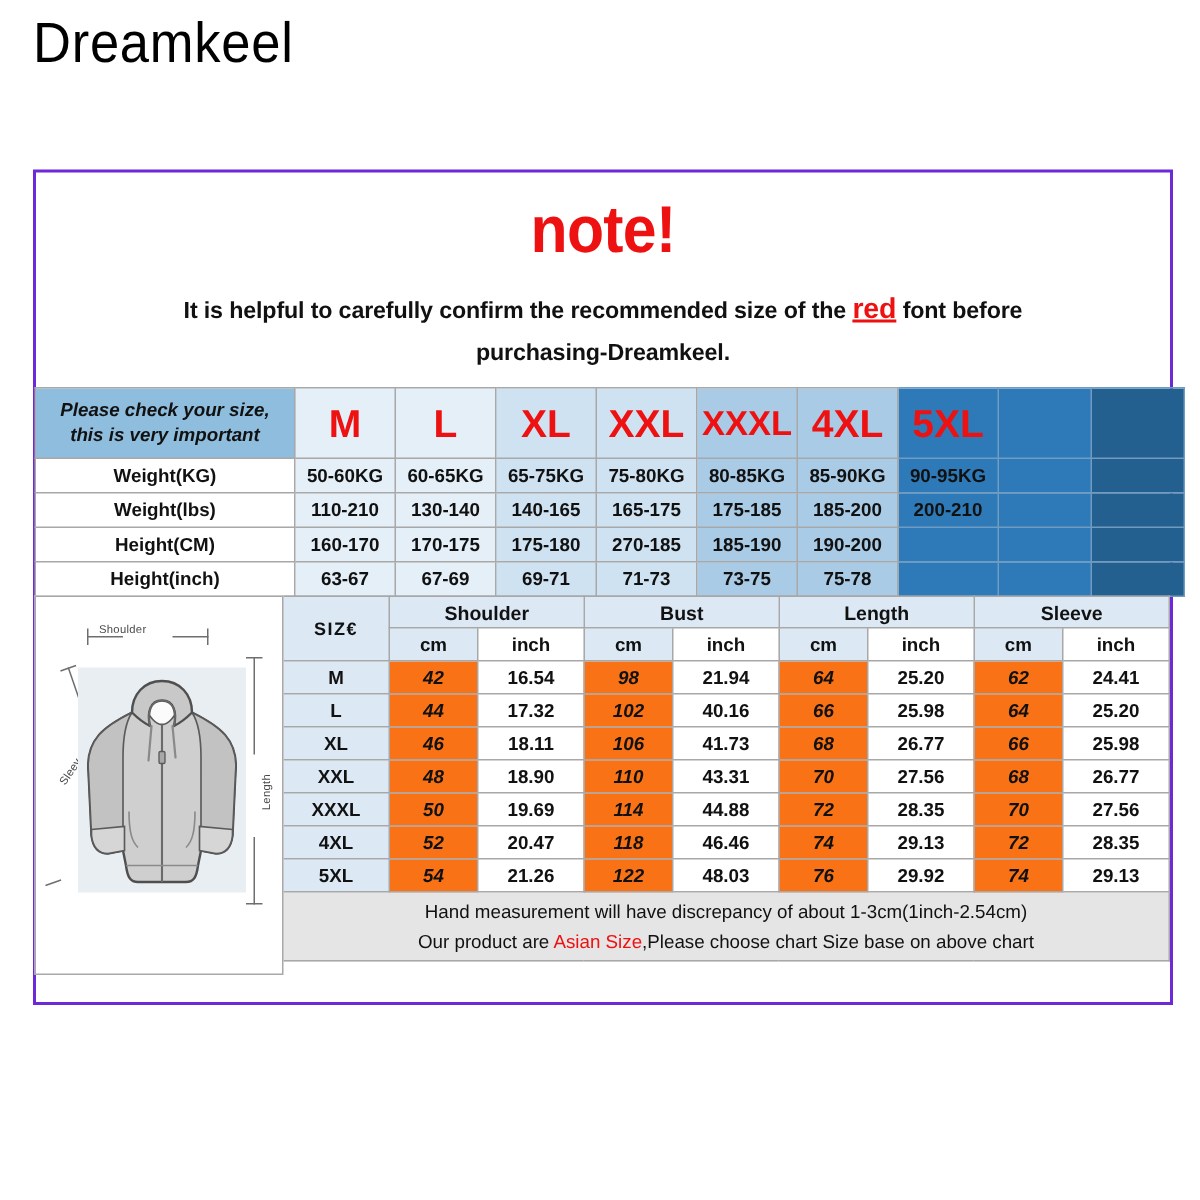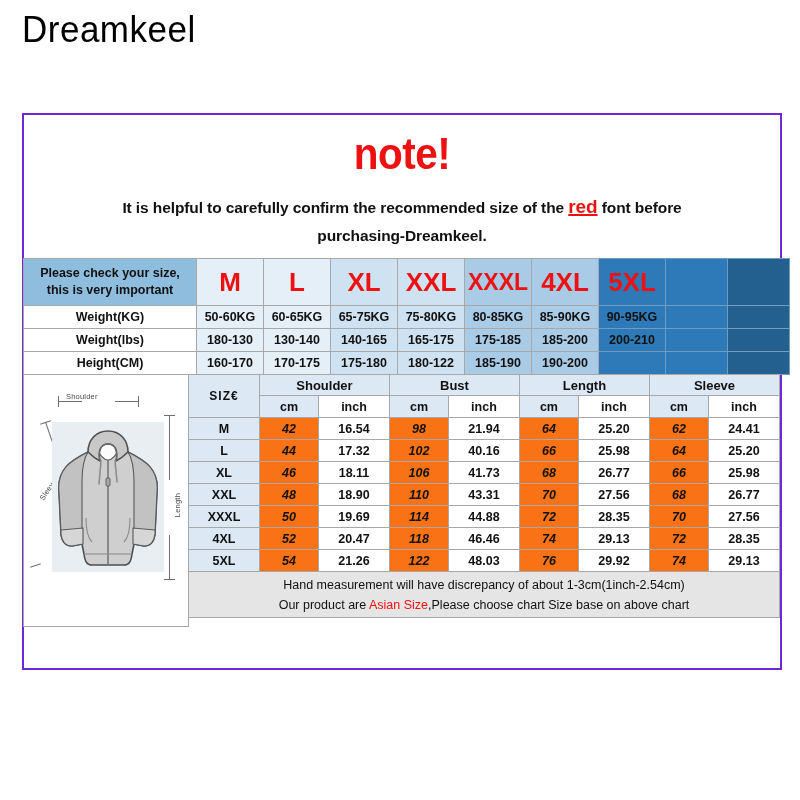--- a/index.html
+++ b/index.html
@@ -92,20 +92,21 @@
     background: #ffffff;
   }
   .t1 .hdr-row td { height: 47px; }
 
   .t1 .lbl-head {
     background: #8fbdde;
     font-size: 12.5px;
     font-weight: bold;
     line-height: 1.35;
     padding: 0 6px;
+    font-style: italic;
   }
   .t1 .lbl { background: #ffffff; }
 
   .sz { font-size: 26px; font-weight: bold; color: #ee1111; }
   .sz-sm { font-size: 23px; }
 
   
   .c1 { background: #e4eff8 !important; }
   .c2 { background: #e4eff8 !important; }
   .c3 { background: #cfe2f2 !important; }
@@ -244,44 +245,56 @@
         <td class="c4">75-80KG</td>
         <td class="c5">80-85KG</td>
         <td class="c6">85-90KG</td>
         <td class="c7">90-95KG</td>
         <td class="c8"></td>
         <td class="c9"></td>
       </tr>
 
       <tr>
         <td class="lbl">Weight(lbs)</td>
-        <td class="c1">180-130</td>
+        <td class="c1">110-210</td>
         <td class="c2">130-140</td>
         <td class="c3">140-165</td>
         <td class="c4">165-175</td>
         <td class="c5">175-185</td>
         <td class="c6">185-200</td>
         <td class="c7">200-210</td>
         <td class="c8"></td>
         <td class="c9"></td>
       </tr>
 
       <tr>
         <td class="lbl">Height(CM)</td>
         <td class="c1">160-170</td>
         <td class="c2">170-175</td>
         <td class="c3">175-180</td>
-        <td class="c4">180-122</td>
+        <td class="c4">270-185</td>
         <td class="c5">185-190</td>
         <td class="c6">190-200</td>
         <td class="c7"></td>
         <td class="c8"></td>
         <td class="c9"></td>
       </tr>
 
+      <tr>
+        <td class="lbl">Height(inch)</td>
+        <td class="c1">63-67</td>
+        <td class="c2">67-69</td>
+        <td class="c3">69-71</td>
+        <td class="c4">71-73</td>
+        <td class="c5">73-75</td>
+        <td class="c6">75-78</td>
+        <td class="c7"></td>
+        <td class="c8"></td>
+        <td class="c9"></td>
+      </tr>
     </tbody>
   </table>
 
   <div class="lower">
 
     <div class="illus">
 
       <span class="anno anno-shoulder">Shoulder</span>
       <span class="line" style="left:34px; top:26px; width:24px; height:1px;"></span>
       <span class="line" style="left:91px; top:26px; width:24px; height:1px;"></span>

